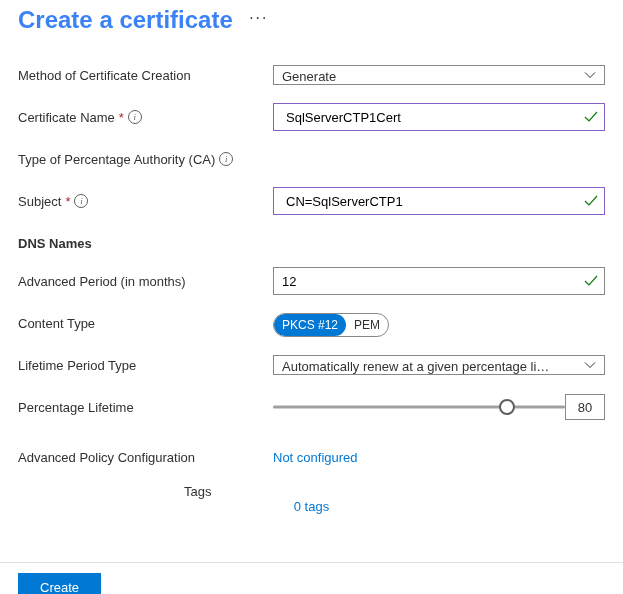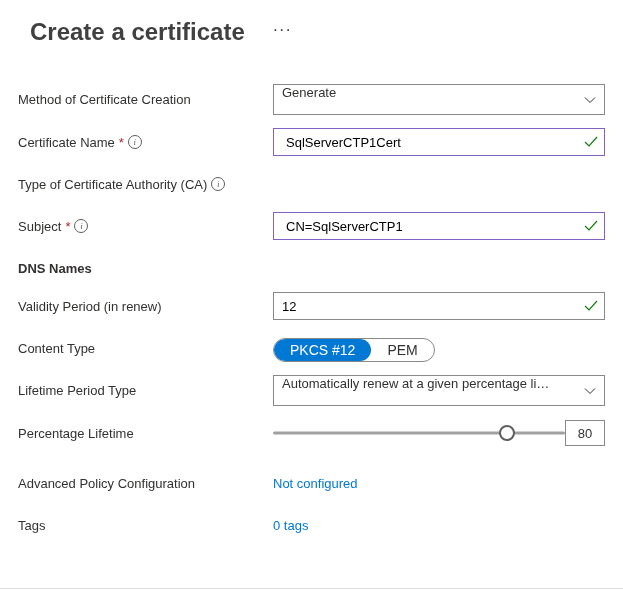--- a/index.html
+++ b/index.html
@@ -7,36 +7,36 @@
     --border:#8a8886;
     --border-focus:#8661c5;
     --link:#0078d4;
     --green:#107c10;
     --primary:#0078d4;
   }
   *{box-sizing:border-box;font-family:"Segoe UI","Segoe UI Web",Arial,sans-serif;}
   body{margin:0;padding:0;color:var(--text);font-size:13px;width:623px;}
   .page{padding:6px 18px 18px 18px;}
   .header{display:flex;align-items:center;gap:16px;margin-bottom:26px;}
-  h1{font-size:24px;font-weight:600;margin:12px;color:#404040;}
+  h1{font-size:24px;font-weight:600;margin:0;color:#3b82f6;}
   .more-icon{font-size:16px;color:#323130;letter-spacing:1px;line-height:0;position:relative;top:-2px;}
   .form-row{display:flex;align-items:center;min-height:30px;margin-bottom:12px;}
   .label-col{width:255px;display:flex;align-items:flex-start;gap:4px;}
   .label-col .req{color:#a4262c;}
   .info-icon{display:inline-flex;align-items:center;justify-content:center;width:14px;height:14px;border:1px solid #605e5c;border-radius:50%;font-size:9px;color:#605e5c;font-style:italic;font-family:Georgia,serif;}
   .ctrl-col{flex:1;min-width:0;}
-  .select{position:relative;height:31px;border:1px solid var(--border);display:flex;align-items:flex-start;padding:0 26px 0 8px;background:#fff;cursor:pointer;}
+  .select{position:relative;height:20px;border:1px solid var(--border);display:flex;align-items:flex-end;padding:0 26px 0 8px;background:#fff;cursor:pointer;}
   .select .chev{position:absolute;right:8px;top:50%;transform:translateY(-50%);}
   .input{height:28px;border:1px solid var(--border);width:100%;padding:2px 26px 2px 8px;font-size:13px;position:relative;}
   .input.validated{border-color:var(--border-focus);padding-left:12px;}
   .input-wrap{position:relative;}
   .check-icon{position:absolute;right:6px;top:50%;transform:translateY(-50%);}
   .link{color:var(--link);cursor:pointer;}
   .segmented{display:inline-flex;border:1px solid var(--border);border-radius:14px;height:24px;overflow:hidden;margin-top:3px;}
-  .seg-opt{padding:0 16px;display:flex;align-items:center;font-size:14px;cursor:pointer;}
+  .seg-opt{padding:0 8px;display:flex;align-items:center;font-size:12px;cursor:pointer;}
   .seg-opt.active{background:var(--primary);color:#fff;border-radius:12px;}
   .slider-row{display:flex;align-items:center;}
   .slider{flex:1;position:relative;height:20px;}
   .slider-track{position:absolute;top:50%;left:0;right:0;height:3px;background:#a0a0a0;border-radius:2px;transform:translateY(-50%);}
   .slider-thumb{position:absolute;top:50%;width:16px;height:16px;border:2px solid #605e5c;border-radius:50%;background:#fff;transform:translate(-50%,-50%);cursor:pointer;}
   .slider-box{width:40px;height:26px;border:1px solid var(--border);display:flex;align-items:center;justify-content:center;}
   .footer{border-top:1px solid #e1dfdd;padding:10px 18px;}
   .btn-primary{background:var(--primary);color:#fff;border:none;height:28px;padding:0 22px;font-size:13px;cursor:pointer;}
   svg.chev{width:12px;height:12px;}
   svg.check{width:16px;height:16px;}
@@ -76,21 +76,21 @@
         <input class="input validated" value="SqlServerCTP1Cert" style="">
         <svg class="check check-icon" viewBox="0 0 16 16">
             <path d="M2 8 L6 12 L14 3" fill="none" stroke="#107c10" stroke-width="1.2"></path>
           </svg>
       </div>
     </div>
   </div>
 
   <div class="form-row">
     <div class="label-col">
-      <span>Type of Certificate Authority (CA)</span>
+      <span>Type of Percentage Authority (CA)</span>
       <span class="info-icon">i</span>
     </div>
   </div>
 
   <div class="form-row">
     <div class="label-col">
       <span>Subject</span>
       <span class="req">*</span>
       <span class="info-icon">i</span>
     </div>
@@ -105,21 +105,21 @@
   </div>
 
   <div class="form-row" style="margin-bottom:8px;font-weight:bold;">
     <div class="label-col">
         <span>DNS Names</span>
       </div>
   </div>
 
   <div class="form-row">
     <div class="label-col">
-        <span>Validity Period (in renew)</span>
+        <span>Advanced Period (in months)</span>
       </div>
     <div class="ctrl-col">
       <div class="input-wrap">
         <input class="input" value="12" style="">
         <svg class="check check-icon" viewBox="0 0 16 16">
             <path d="M2 8 L6 12 L14 3" fill="none" stroke="#107c10" stroke-width="1.2"></path>
           </svg>
       </div>
     </div>
   </div>
@@ -165,21 +165,21 @@
     </div>
   </div>
 
   <div class="form-row" style="margin-top:20px;">
     <div class="label-col">
         <span>Advanced Policy Configuration</span>
       </div>
     <div class="ctrl-col"><span class="link">Not configured</span></div>
   </div>
 
-  <div class="form-row" style="margin-top:10px;margin-bottom:30px;">
+  <div class="form-row" style="margin-top:10px;margin-bottom:30px;flex-direction:column;">
     <div class="label-col">
         <span>Tags</span>
       </div>
     <div class="ctrl-col"><span class="link">0 tags</span></div>
   </div>
 </div>
 
 <div class="footer">
   <button class="btn-primary">Create</button>
 </div>

